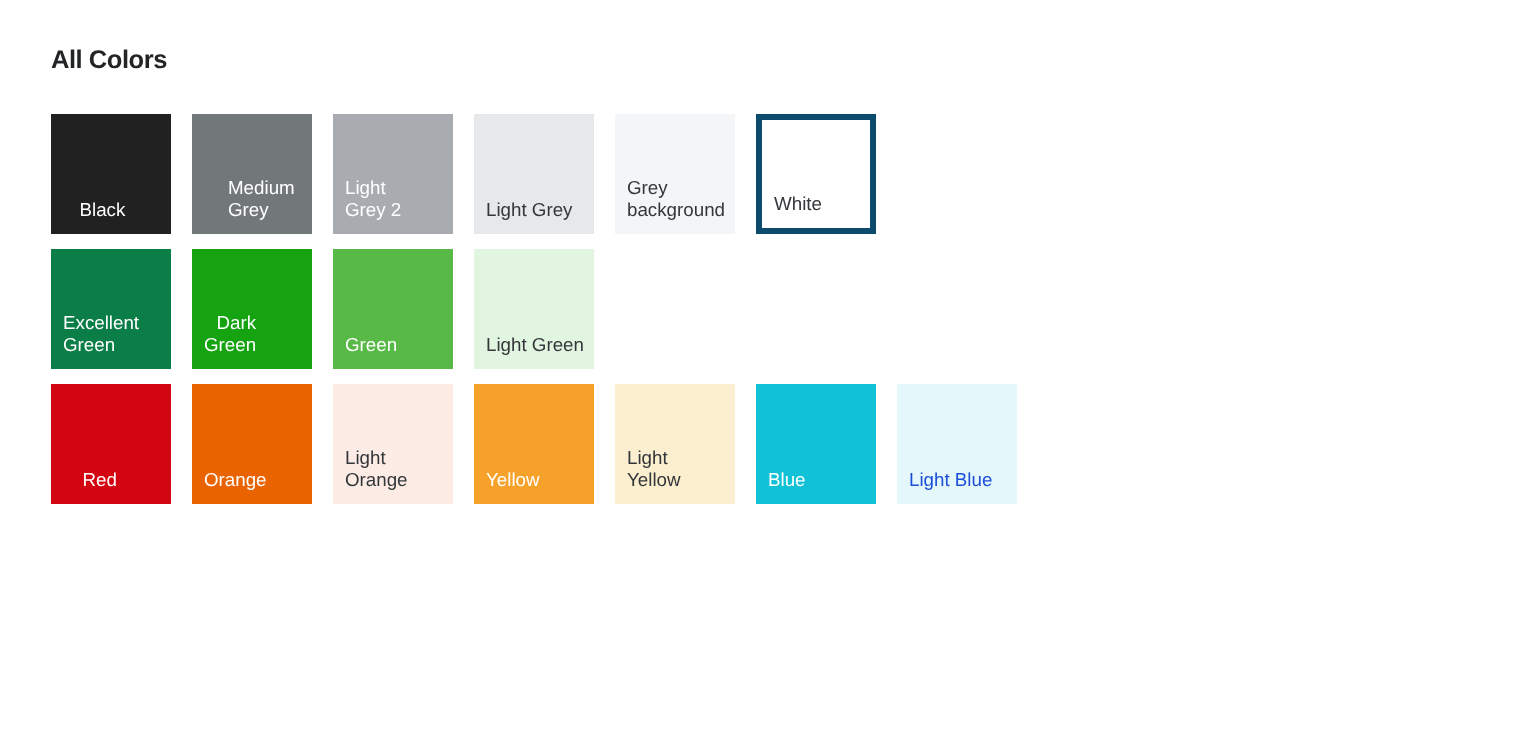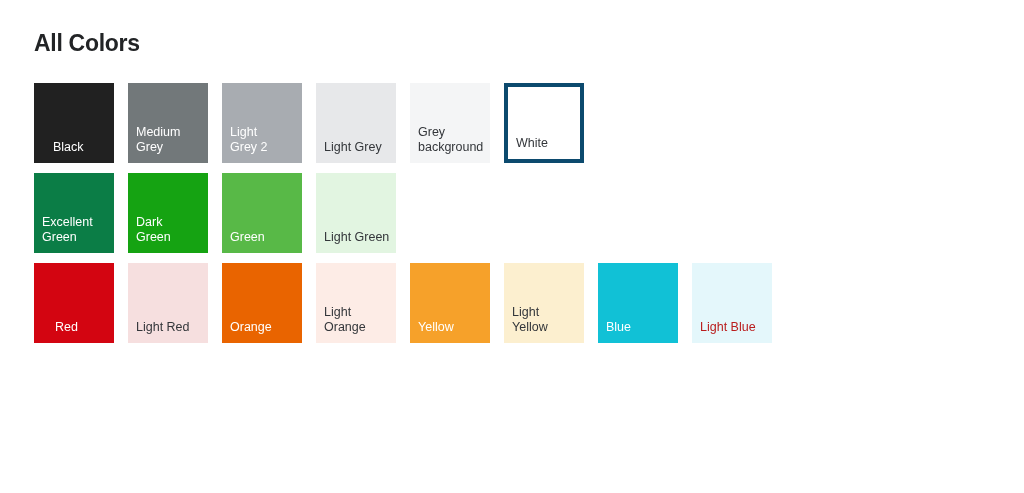--- a/index.html
+++ b/index.html
@@ -12,21 +12,21 @@
     height: 493px;
     font-family: "Liberation Sans", sans-serif;
     color: #212121;
     overflow: hidden;
   }
   .page {
     padding: 30px 0 0 34px;
     box-sizing: border-box;
   }
   .page-title {
-    font-size: 23px;
+    font-size: 17px;
     font-weight: bold;
     letter-spacing: -0.3px;
     color: #222426;
     margin: 0 0 26px 0;
   }
   .swatch-grid {
     display: flex;
     flex-direction: column;
     gap: 10px;
   }
@@ -59,21 +59,21 @@
 <body style="background: rgb(255, 255, 255);">
 
 <div class="page">
   <h1 class="page-title">All Colors</h1>
 
   <div class="swatch-grid">
       <div class="swatch-row">
         <div class="swatch" style="background: rgb(33, 33, 33); padding-left: 11px;">
           <span class="swatch-label" style="color: rgb(255, 255, 255);">Black</span>
         </div>
-        <div class="swatch" style="background: rgb(114, 120, 122);">
+        <div class="swatch" style="background: rgb(114, 120, 122); padding-left: 16px;">
           <span class="swatch-label" style="color: rgb(255, 255, 255);">Medium
 Grey</span>
         </div>
         <div class="swatch" style="background: rgb(168, 172, 177);">
           <span class="swatch-label" style="color: rgb(255, 255, 255);">Light
 Grey 2</span>
         </div>
         <div class="swatch" style="background: rgb(231, 232, 234);">
           <span class="swatch-label" style="color: rgb(51, 54, 58);">Light Grey</span>
         </div>
@@ -84,52 +84,49 @@
         <div class="swatch bordered" style="background: rgb(255, 255, 255);">
           <span class="swatch-label" style="color: rgb(51, 54, 58);">White</span>
         </div>
       </div>
       <div class="swatch-row">
         <div class="swatch" style="background: rgb(11, 125, 70);">
           <span class="swatch-label" style="color: rgb(255, 255, 255);">Excellent
 Green</span>
         </div>
         <div class="swatch" style="background: rgb(21, 163, 18);">
-          <span class="swatch-label" style="color: rgb(255, 255, 255);">Dark
+          <span class="swatch-label" style="color: rgb(255, 255, 255); text-align: right;">Dark
 Green</span>
         </div>
         <div class="swatch" style="background: rgb(88, 185, 71);">
           <span class="swatch-label" style="color: rgb(255, 255, 255);">Green</span>
         </div>
         <div class="swatch" style="background: rgb(226, 245, 225);">
           <span class="swatch-label" style="color: rgb(51, 54, 58);">Light Green</span>
         </div>
       </div>
       <div class="swatch-row">
         <div class="swatch" style="background: rgb(211, 5, 17);">
           <span class="swatch-label" style="color: rgb(255, 255, 255); margin-left: 13px;">Red</span>
-        </div>
-        <div class="swatch" style="background: rgb(246, 223, 223);">
-          <span class="swatch-label" style="color: rgb(51, 54, 58);">Light Red</span>
         </div>
         <div class="swatch" style="background: rgb(233, 100, 0);">
           <span class="swatch-label" style="color: rgb(255, 255, 255);">Orange</span>
         </div>
         <div class="swatch" style="background: rgb(253, 236, 230);">
           <span class="swatch-label" style="color: rgb(51, 54, 58);">Light
 Orange</span>
         </div>
         <div class="swatch" style="background: rgb(246, 161, 42);">
           <span class="swatch-label" style="color: rgb(255, 255, 255);">Yellow</span>
         </div>
         <div class="swatch" style="background: rgb(252, 239, 207);">
           <span class="swatch-label" style="color: rgb(51, 54, 58);">Light
 Yellow</span>
         </div>
         <div class="swatch" style="background: rgb(17, 193, 214);">
           <span class="swatch-label" style="color: rgb(255, 255, 255);">Blue</span>
         </div>
         <div class="swatch" style="background: rgb(228, 247, 251);">
-          <span class="swatch-label" style="color: #b91c1c;">Light Blue</span>
+          <span class="swatch-label" style="color: #1d4ed8;">Light Blue</span>
         </div>
       </div>
     </div>
 </div>
 
 </body></html>

